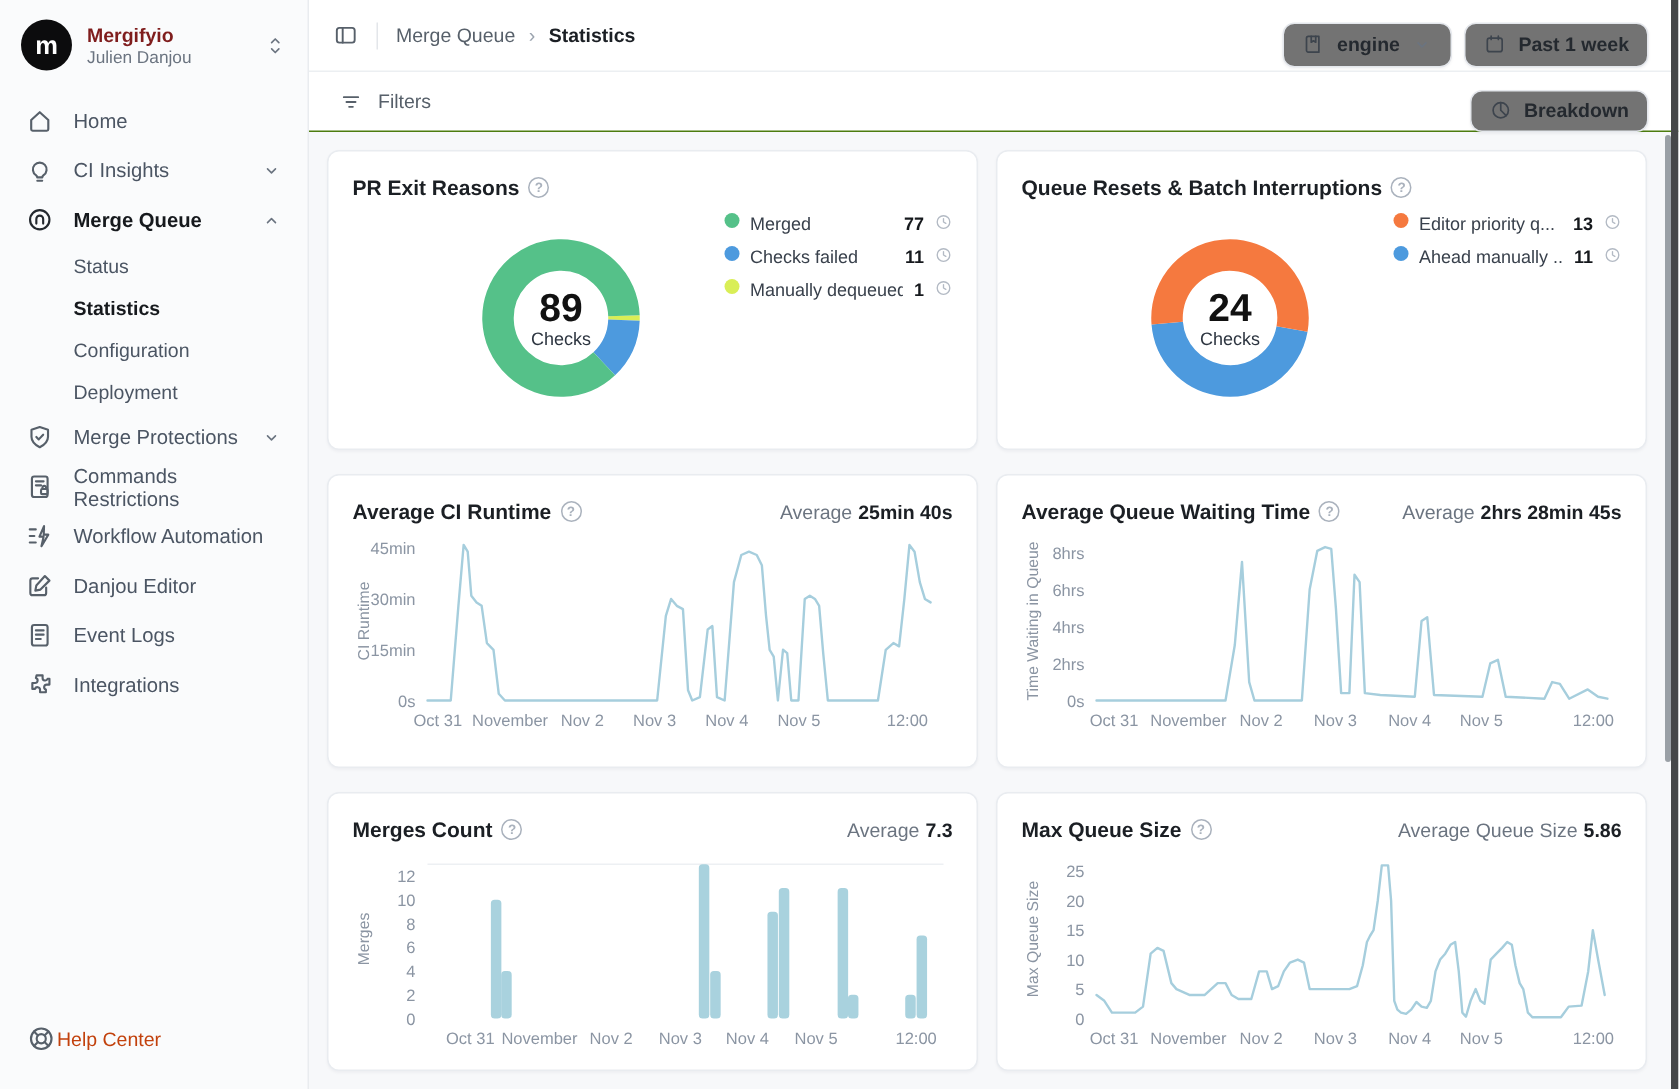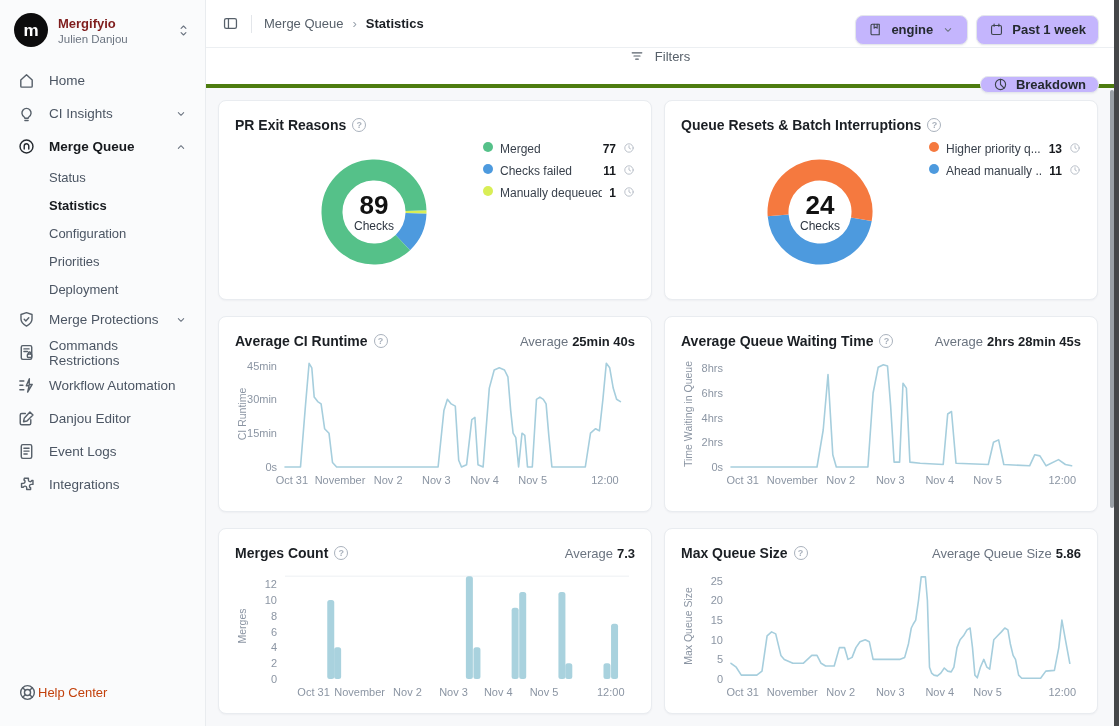--- a/index.html
+++ b/index.html
@@ -29,25 +29,25 @@
   
   .content { flex:1; display:flex; flex-direction:column; min-width:0; }
   .topbar { height:48px; background:#fff; border-bottom:1px solid #eceff2; display:flex; align-items:center; padding:0 20px 0 16px; gap:12px; }
   .panel-btn { width:17px; height:17px; color:#57606a; cursor:pointer; }
   .tb-divider { width:1px; height:18px; background:#e3e6ea; }
   .crumbs { display:flex; align-items:center; gap:9px; }
   .crumb { font-size:13px; color:#57606a; cursor:pointer; }
   .crumb-sep { color:#9aa3ae; font-size:13px; }
   .crumb.current { font-weight:700; color:#1b1f24; cursor:default; }
   .tb-right { margin-left:auto; display:flex; gap:8px; }
-  .pill { display:flex; align-items:center; gap:8px; height:30px; padding:0 12px; background:#c4b5fd; border:1px solid #e4e7ec; border-radius:8px; font-size:13px; font-weight:700; color:#24292f; box-shadow:0 1px 2px rgba(16,24,40,.05); cursor:pointer;margin-top:12px; }
+  .pill { display:flex; align-items:center; gap:8px; height:30px; padding:0 12px; background:#737373; border:1px solid #e4e7ec; border-radius:8px; font-size:13px; font-weight:700; color:#24292f; box-shadow:0 1px 2px rgba(16,24,40,.05); cursor:pointer;margin-top:12px; }
   .pill .picon { width:15px; height:15px; color:#3d444d; }
   .pill .chev { width:14px; height:14px; color:#6b7480; }
 
-  .toolbar { height:40px; background:#fff; border-bottom:4px solid #4d7c0f; display:flex; align-items:center; padding:0 20px 0 14px;flex-direction:column; }
+  .toolbar { height:40px; background:#fff; border-bottom:1px solid #4d7c0f; display:flex; align-items:center; padding:0 20px 0 14px; }
   .filters { display:flex; align-items:center; gap:10px; font-size:13px; color:#57606a; cursor:pointer; padding:0 6px; }
   .filters .picon { width:16px; height:16px; }
   .breakdown { margin-left:auto; height:28px; }
 
   
   .main { flex:1; padding:12px 12px 0 12px; display:grid; grid-template-columns:434px 434px; gap:16px 12px; align-content:start; overflow:hidden; }
   .card { background:#fff; border:1px solid #e9ecf0; border-radius:8px; padding:13px 16px; box-shadow:0 1px 2px rgba(16,24,40,.04); }
   .card-head { display:flex; align-items:center; gap:6px; height:22px; }
   .card-title { font-size:14px; font-weight:700; color:#1b1f24; }
   .qicon { width:14px; height:14px; border:1.4px solid #aab2bd; border-radius:50%; color:#aab2bd; font-size:9px; display:flex; align-items:center; justify-content:center; font-weight:700; cursor:pointer; flex:none; }
@@ -121,21 +121,20 @@
             </svg></span>
           <span>Merge Queue</span>
           <span class="chev"><svg viewBox="0 0 20 20" fill="none" stroke="currentColor" stroke-width="1.5" stroke-linecap="round" stroke-linejoin="round">
               <path d="M6.2 12l3.8-3.8L13.8 12"></path>
             </svg></span>
         </div>
         <div class="nav-sub">
           <div class="sub-item">Status</div>
           <div class="sub-item active">Statistics</div>
           <div class="sub-item">Configuration</div>
-          <div class="sub-item">Priorities</div>
           <div class="sub-item">Deployment</div>
         </div>
         <div class="nav-item">
           <span class="nicon"><svg viewBox="0 0 20 20" fill="none" stroke="currentColor" stroke-width="1.5" stroke-linecap="round" stroke-linejoin="round">
               <path d="M10 2.8l5.8 1.9v4.9c0 3.5-2.3 5.6-5.8 7.4-3.5-1.8-5.8-3.9-5.8-7.4V4.7Z"></path>
               <path d="M7.6 9.8l1.7 1.7 3.1-3.3"></path>
             </svg></span>
           <span>Merge Protections</span>
           <span class="chev"><svg viewBox="0 0 20 20" fill="none" stroke="currentColor" stroke-width="1.5" stroke-linecap="round" stroke-linejoin="round">
               <path d="M6.2 8l3.8 3.8L13.8 8"></path>
@@ -312,21 +311,21 @@
                 <circle cx="55" cy="55" r="42" fill="none" stroke="#f5793f" stroke-width="21" stroke-dasharray="142.94246573833559 263.89378290154264" stroke-dashoffset="-120.95131716320704" transform="rotate(10 55 55)"></circle>
               </svg>
               <div class="donut-center">
                 <div class="dc-value">24</div>
                 <div class="dc-label">Checks</div>
               </div>
             </div>
             <div class="legend">
               <div class="leg-row">
                 <span class="leg-dot" style="background: rgb(245, 121, 63);"></span>
-                <span class="leg-label">Higher priority q...</span>
+                <span class="leg-label">Editor priority q...</span>
                 <span class="leg-val">13</span>
                 <span class="leg-clock"><svg viewBox="0 0 20 20" fill="none" stroke="currentColor" stroke-width="1.5" stroke-linecap="round" stroke-linejoin="round">
                     <circle cx="10" cy="10" r="7"></circle>
                     <path d="M10 6.2V10l2.6 1.5"></path>
                   </svg></span>
               </div>
               <div class="leg-row">
                 <span class="leg-dot" style="background: rgb(77, 154, 222);"></span>
                 <span class="leg-label">Ahead manually ...</span>
                 <span class="leg-val">11</span>

